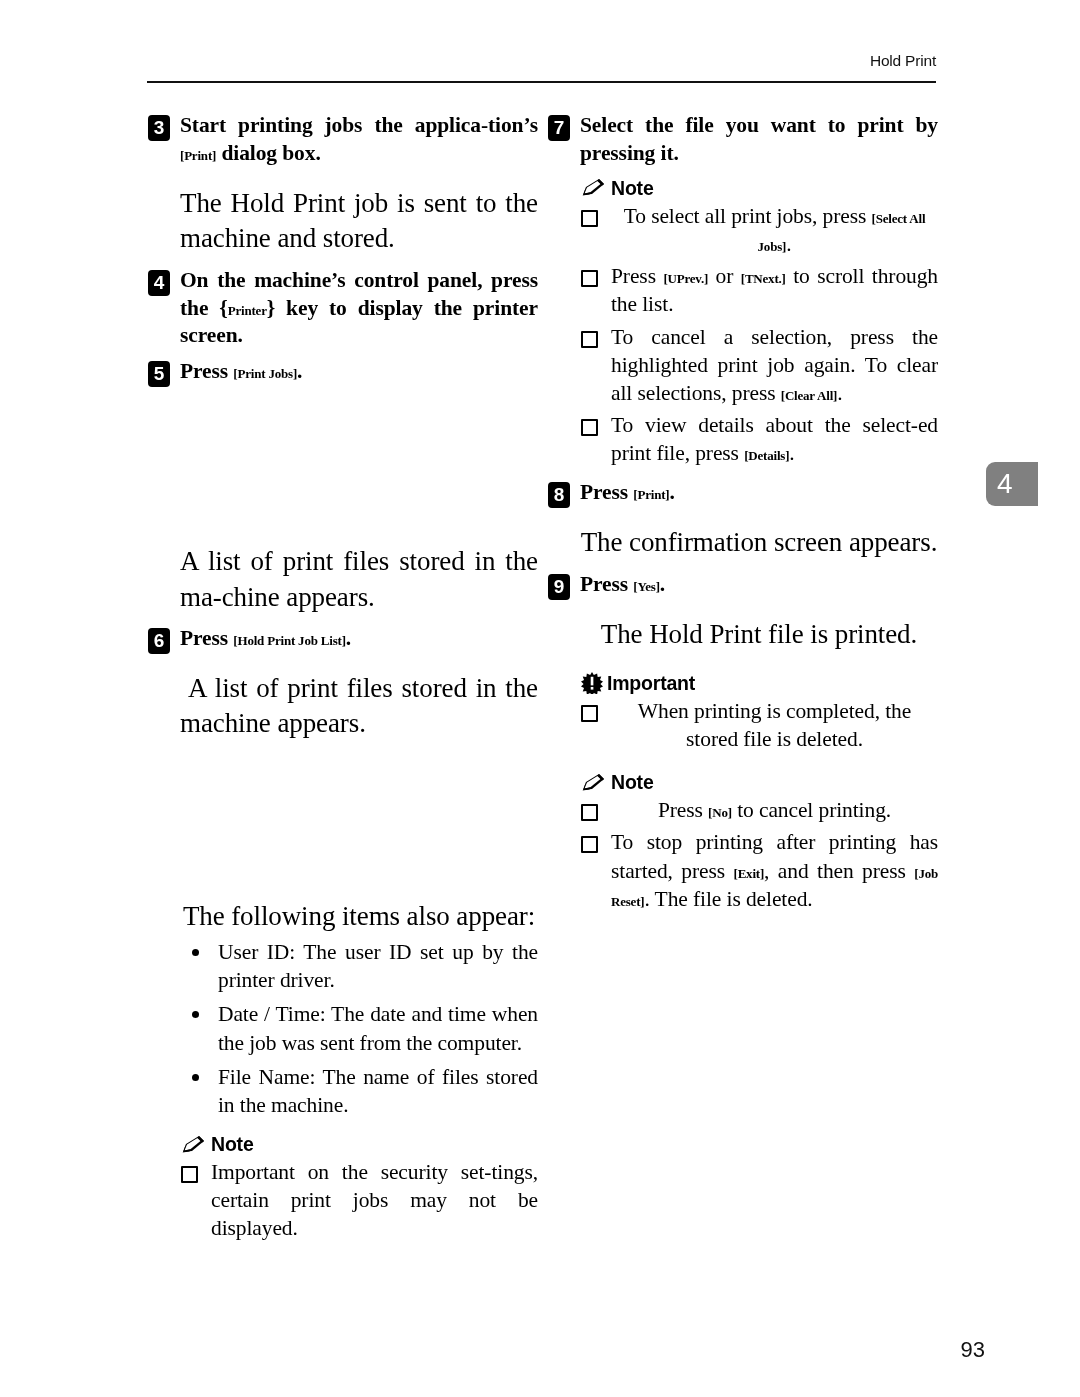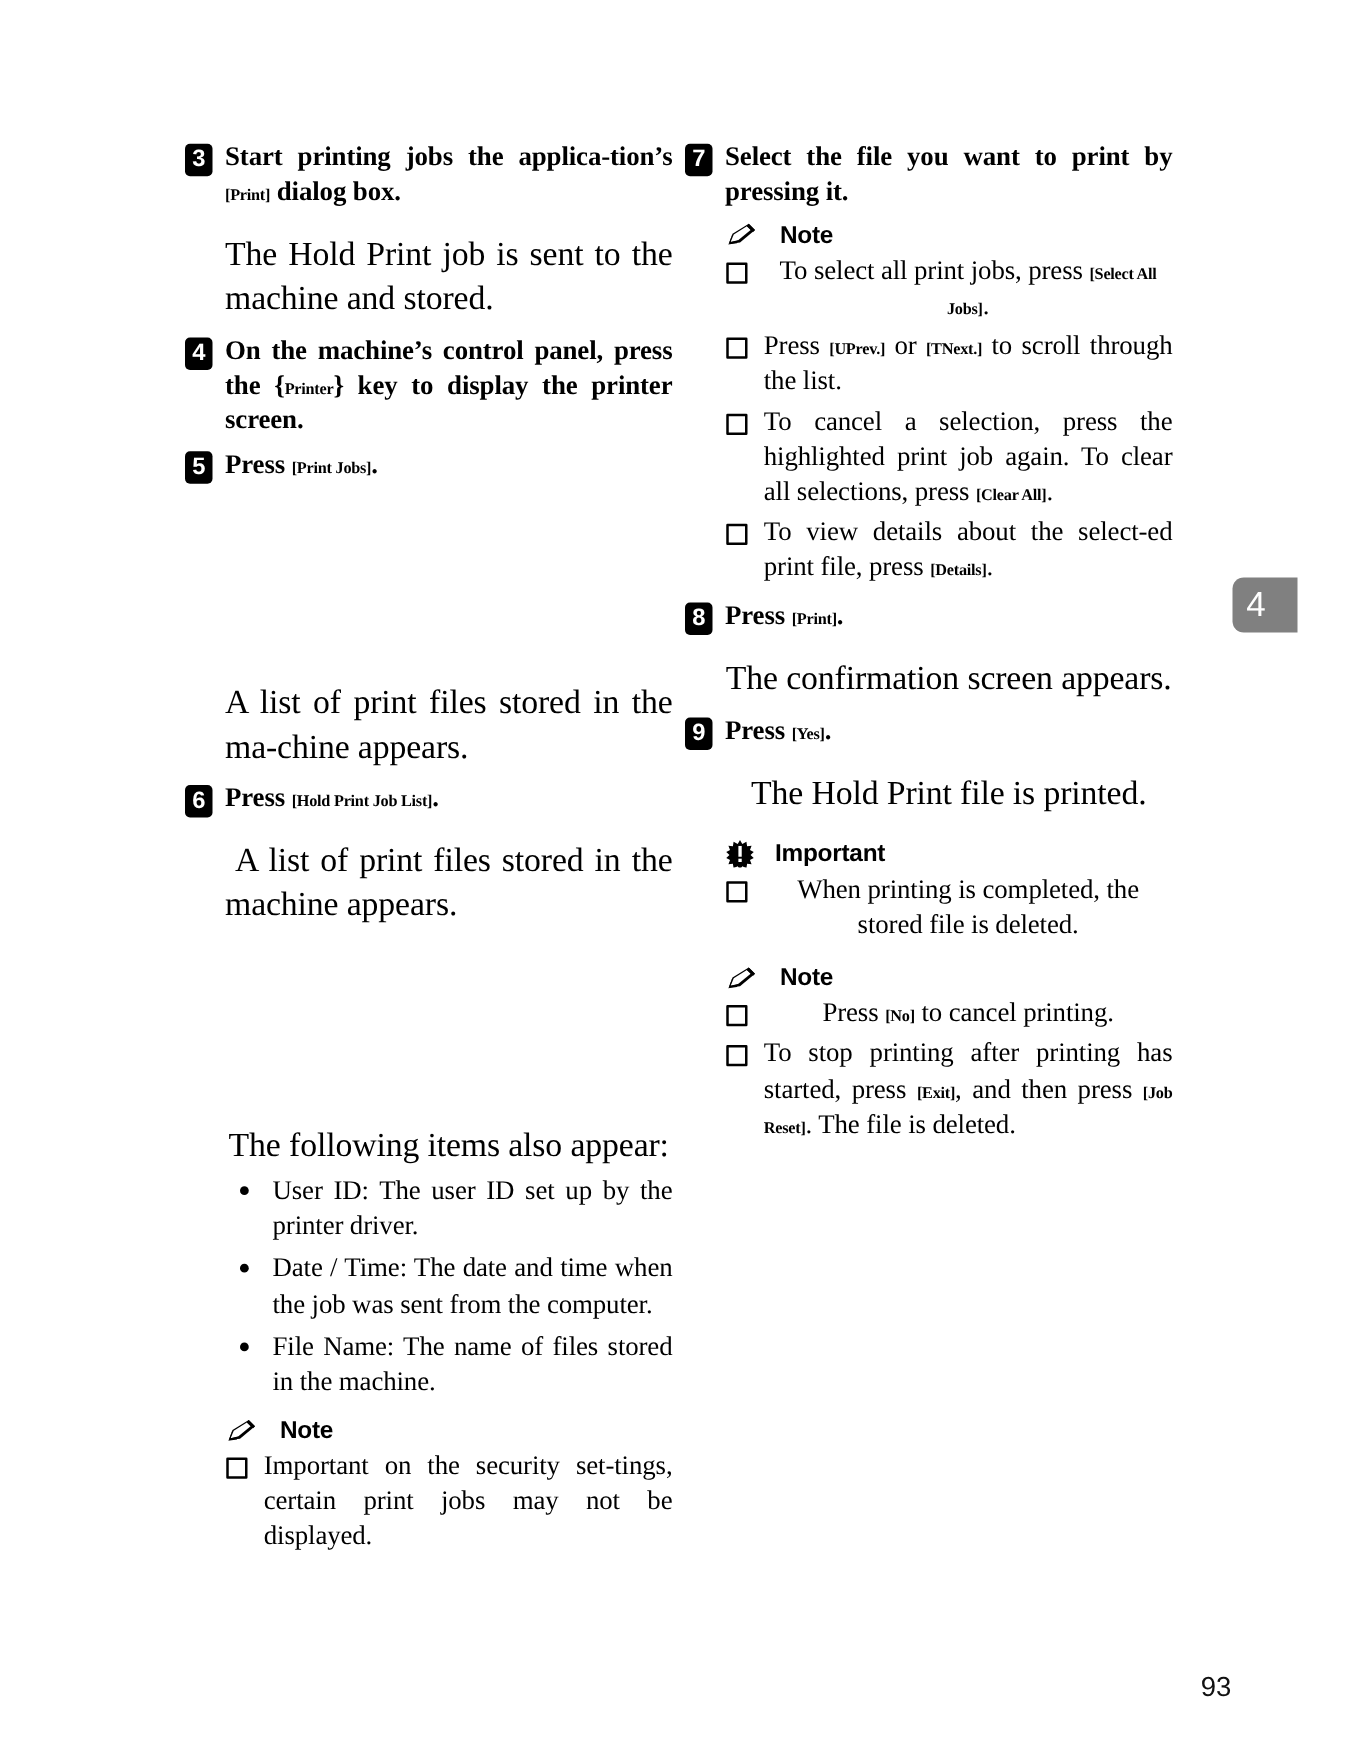--- a/index.html
+++ b/index.html
@@ -137,21 +137,21 @@
     letter-spacing: -0.2px;
   }
 
   
   .adm {
     padding-left: 32px;
     margin-top: 10px;
     margin-bottom: 1px;
     display: flex;
     align-items: center;
-    gap: 18px;
+    gap: 5px;
   }
   .adm-label {
     font-family: "Liberation Sans", "DejaVu Sans", sans-serif;
     font-size: 19.5px;
     font-weight: 700;
     letter-spacing: -0.2px;
   }
   .icon-note { width: 26px; height: 20px; display: block; }
   .icon-important { width: 24px; height: 22px; display: block; margin-right: -2px; }
 
@@ -209,20 +209,24 @@
     font-family: "Liberation Sans", "DejaVu Sans", sans-serif;
     font-size: 22px;
     color: #111;
   }
 </style>
 </head>
 <body>
 
 <div class="page">
 
+  <div class="header">
+    <div class="header-title">Hold Print</div>
+    <div class="header-rule"></div>
+  </div>
 
   <div class="chapter-tab">
     <span class="chapter-tab-num">4</span>
   </div>
 
   <div class="col col-left">
 
     <div class="step">
       <span class="step-num">3</span>
       <div class="step-text"><span>Start printing jobs the applica-tion’s </span><span class="key">[Print]</span><span> dialog box.</span></div>

